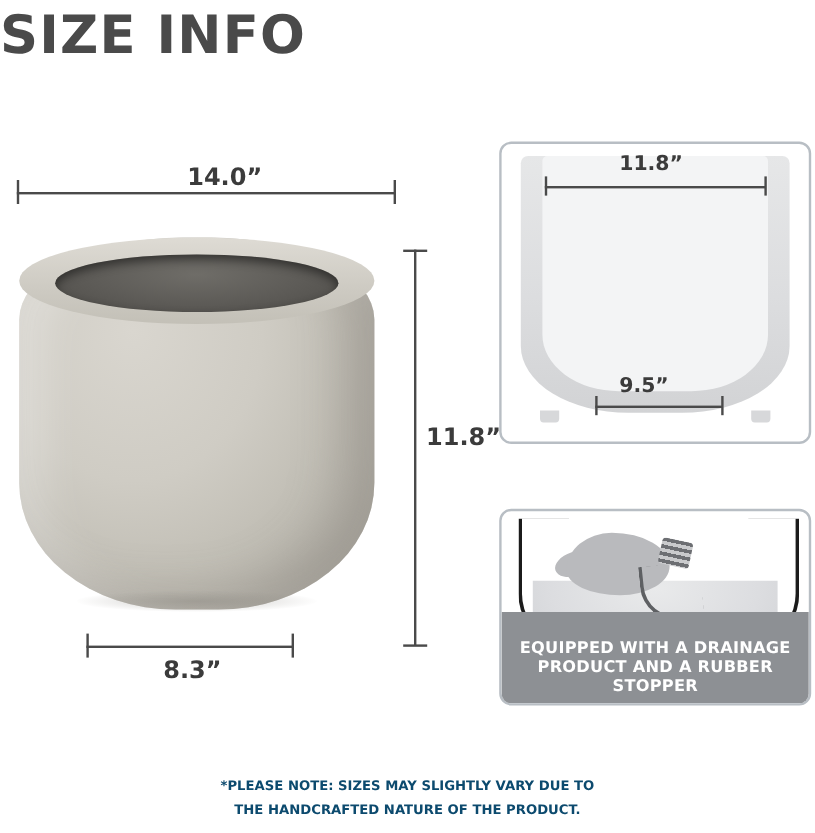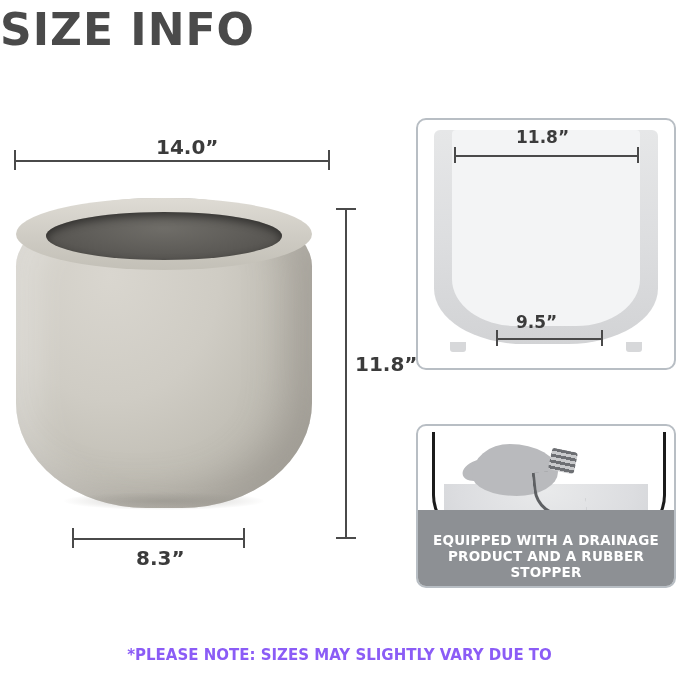--- a/index.html
+++ b/index.html
@@ -275,24 +275,24 @@
     letter-spacing: 0.2px;
   }
 
   
   .footer-note {
     position: absolute;
     left: 0;
     top: 645px;
     width: 679px;
     text-align: center;
-    font-size: 15px;
+    font-size: 11px;
     font-weight: 700;
     line-height: 20px;
-    color: #8b5cf6;
+    color: #0c4a6e;
     font-family: "DejaVu Sans", sans-serif;
   }
 </style>
 </head>
 <body>
 
 <div class="page">
 
   <div class="title">SIZE INFO</div>
 
@@ -343,15 +343,16 @@
     <div class="stopper-top"></div>
     <div class="stopper-bottom"></div>
     <div class="drain-caption">
       <div>EQUIPPED WITH A DRAINAGE</div>
       <div>PRODUCT AND A RUBBER STOPPER</div>
     </div>
   </div>
 
   <div class="footer-note">
     <div>*PLEASE NOTE: SIZES MAY SLIGHTLY VARY DUE TO</div>
+    <div>THE HANDCRAFTED NATURE OF THE PRODUCT.</div>
   </div>
 
 </div>
 
 </body></html>

